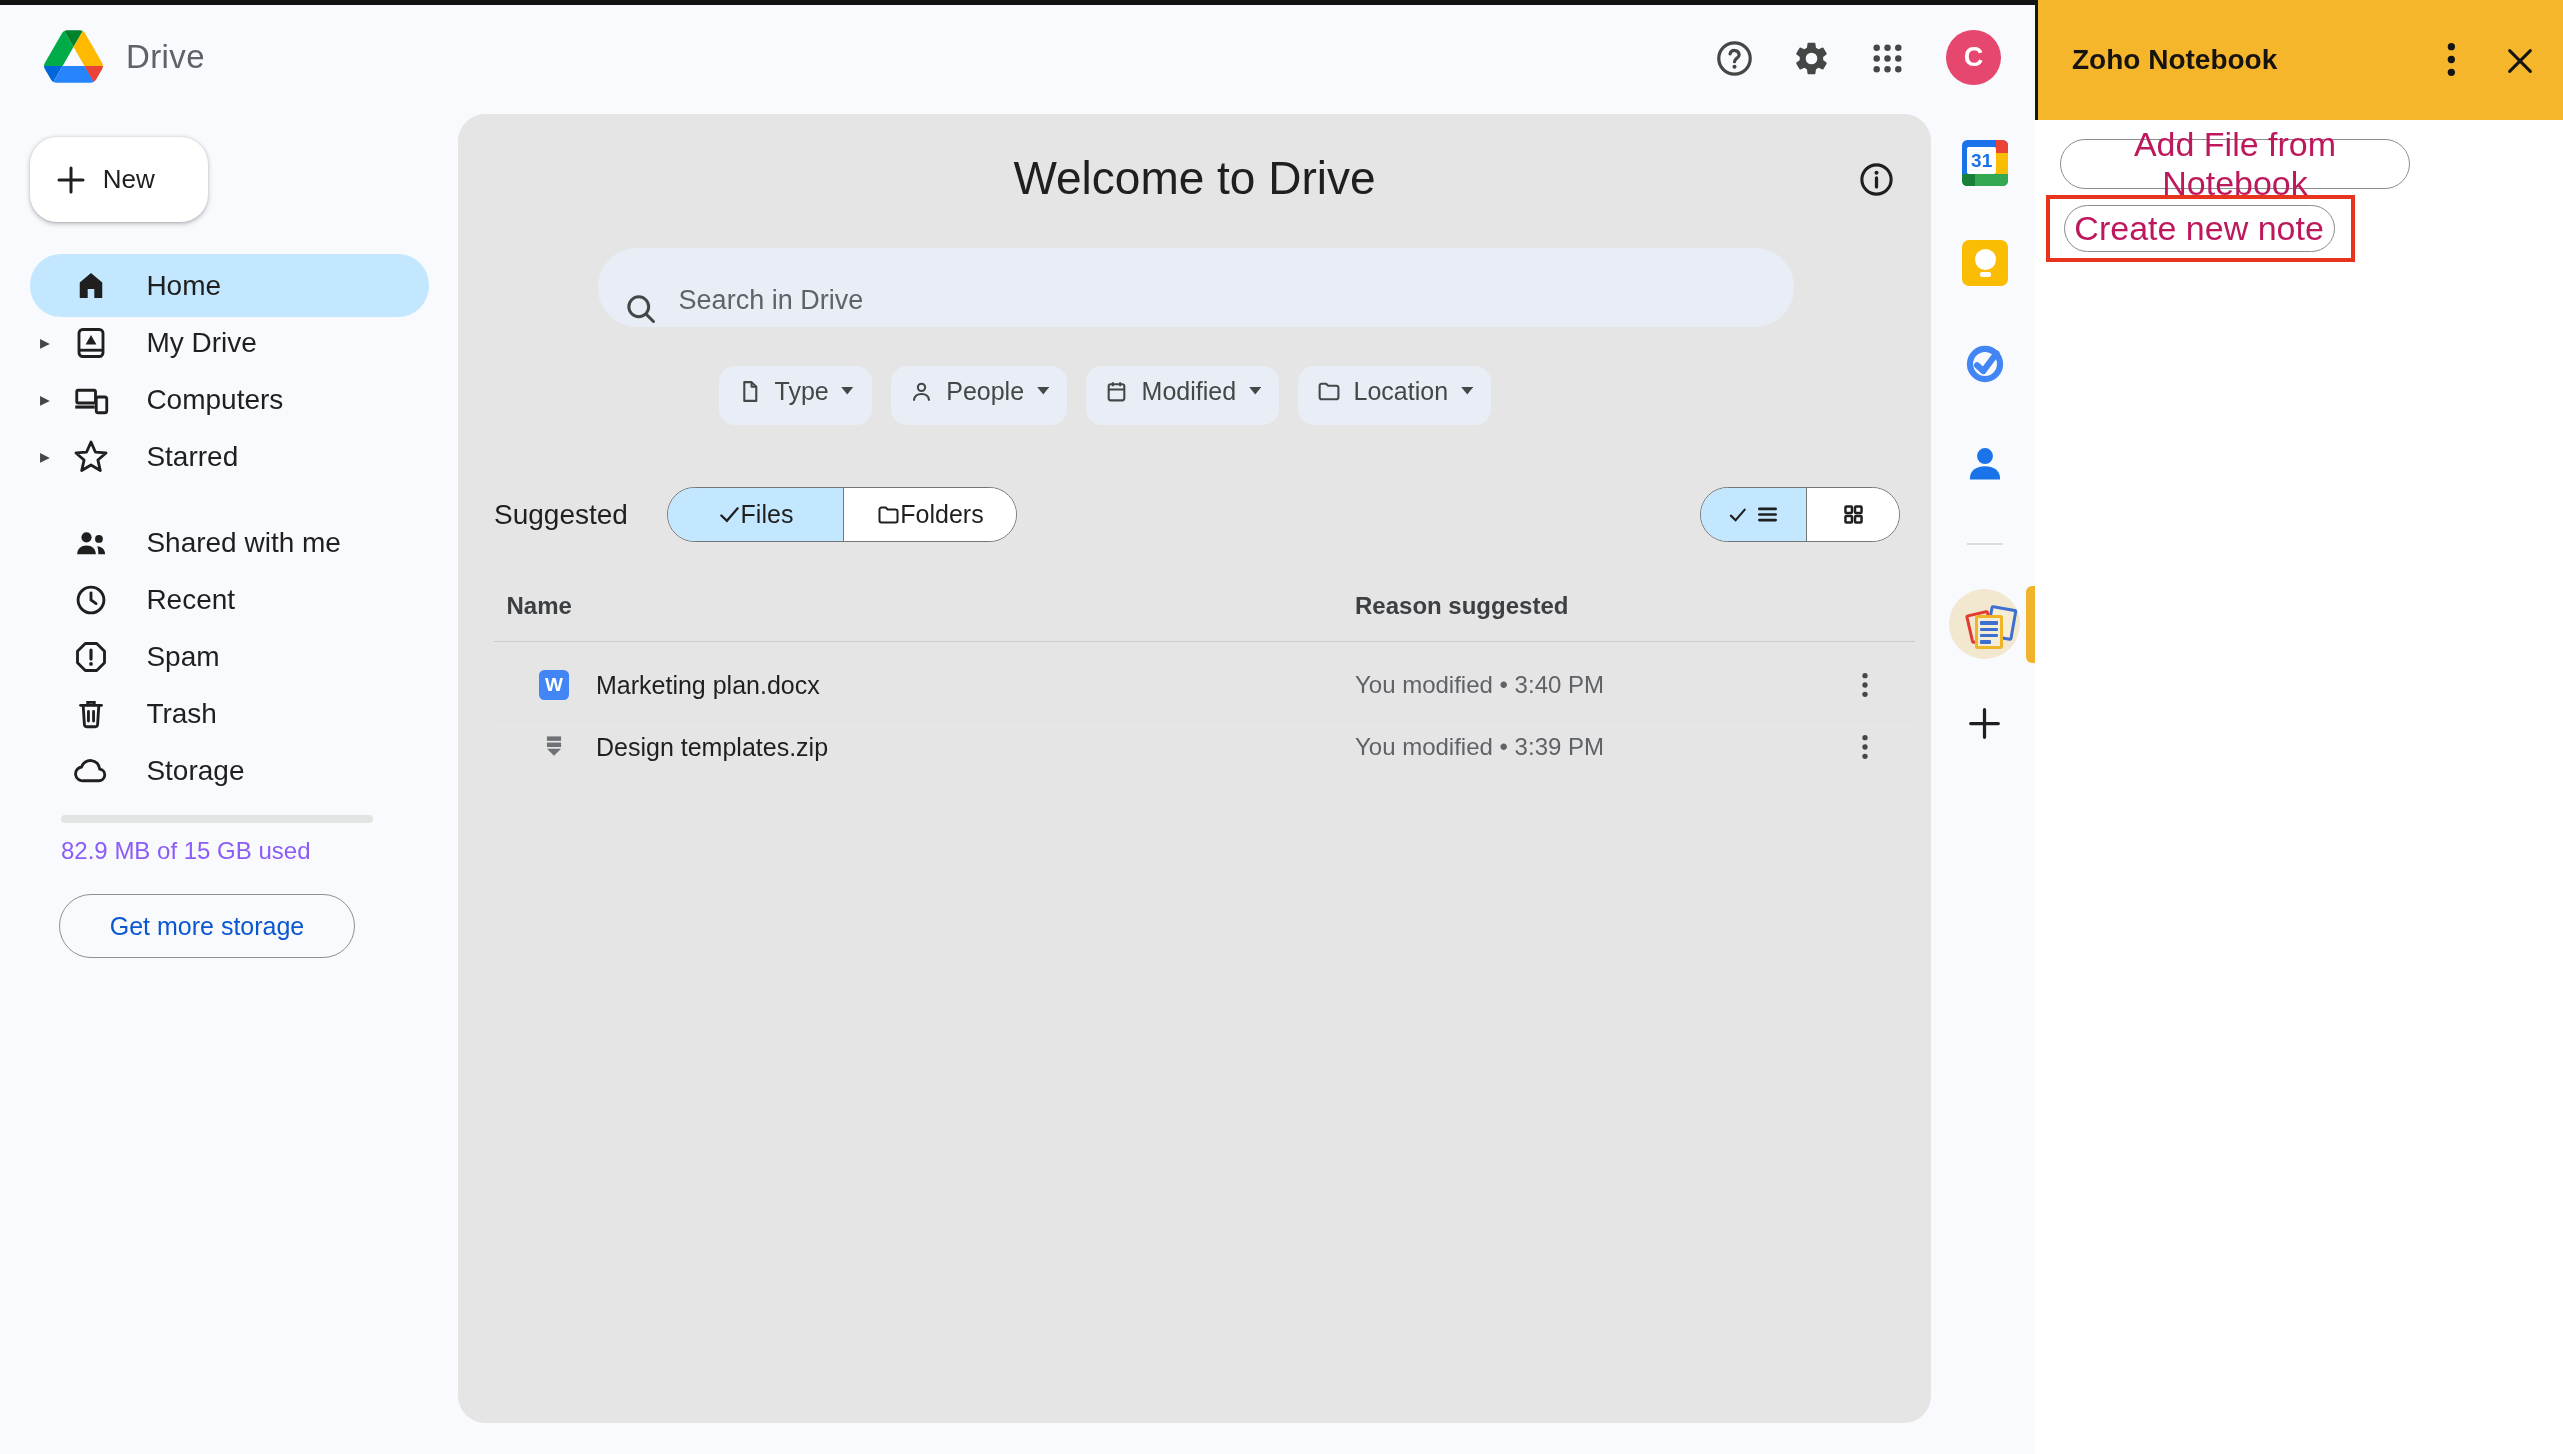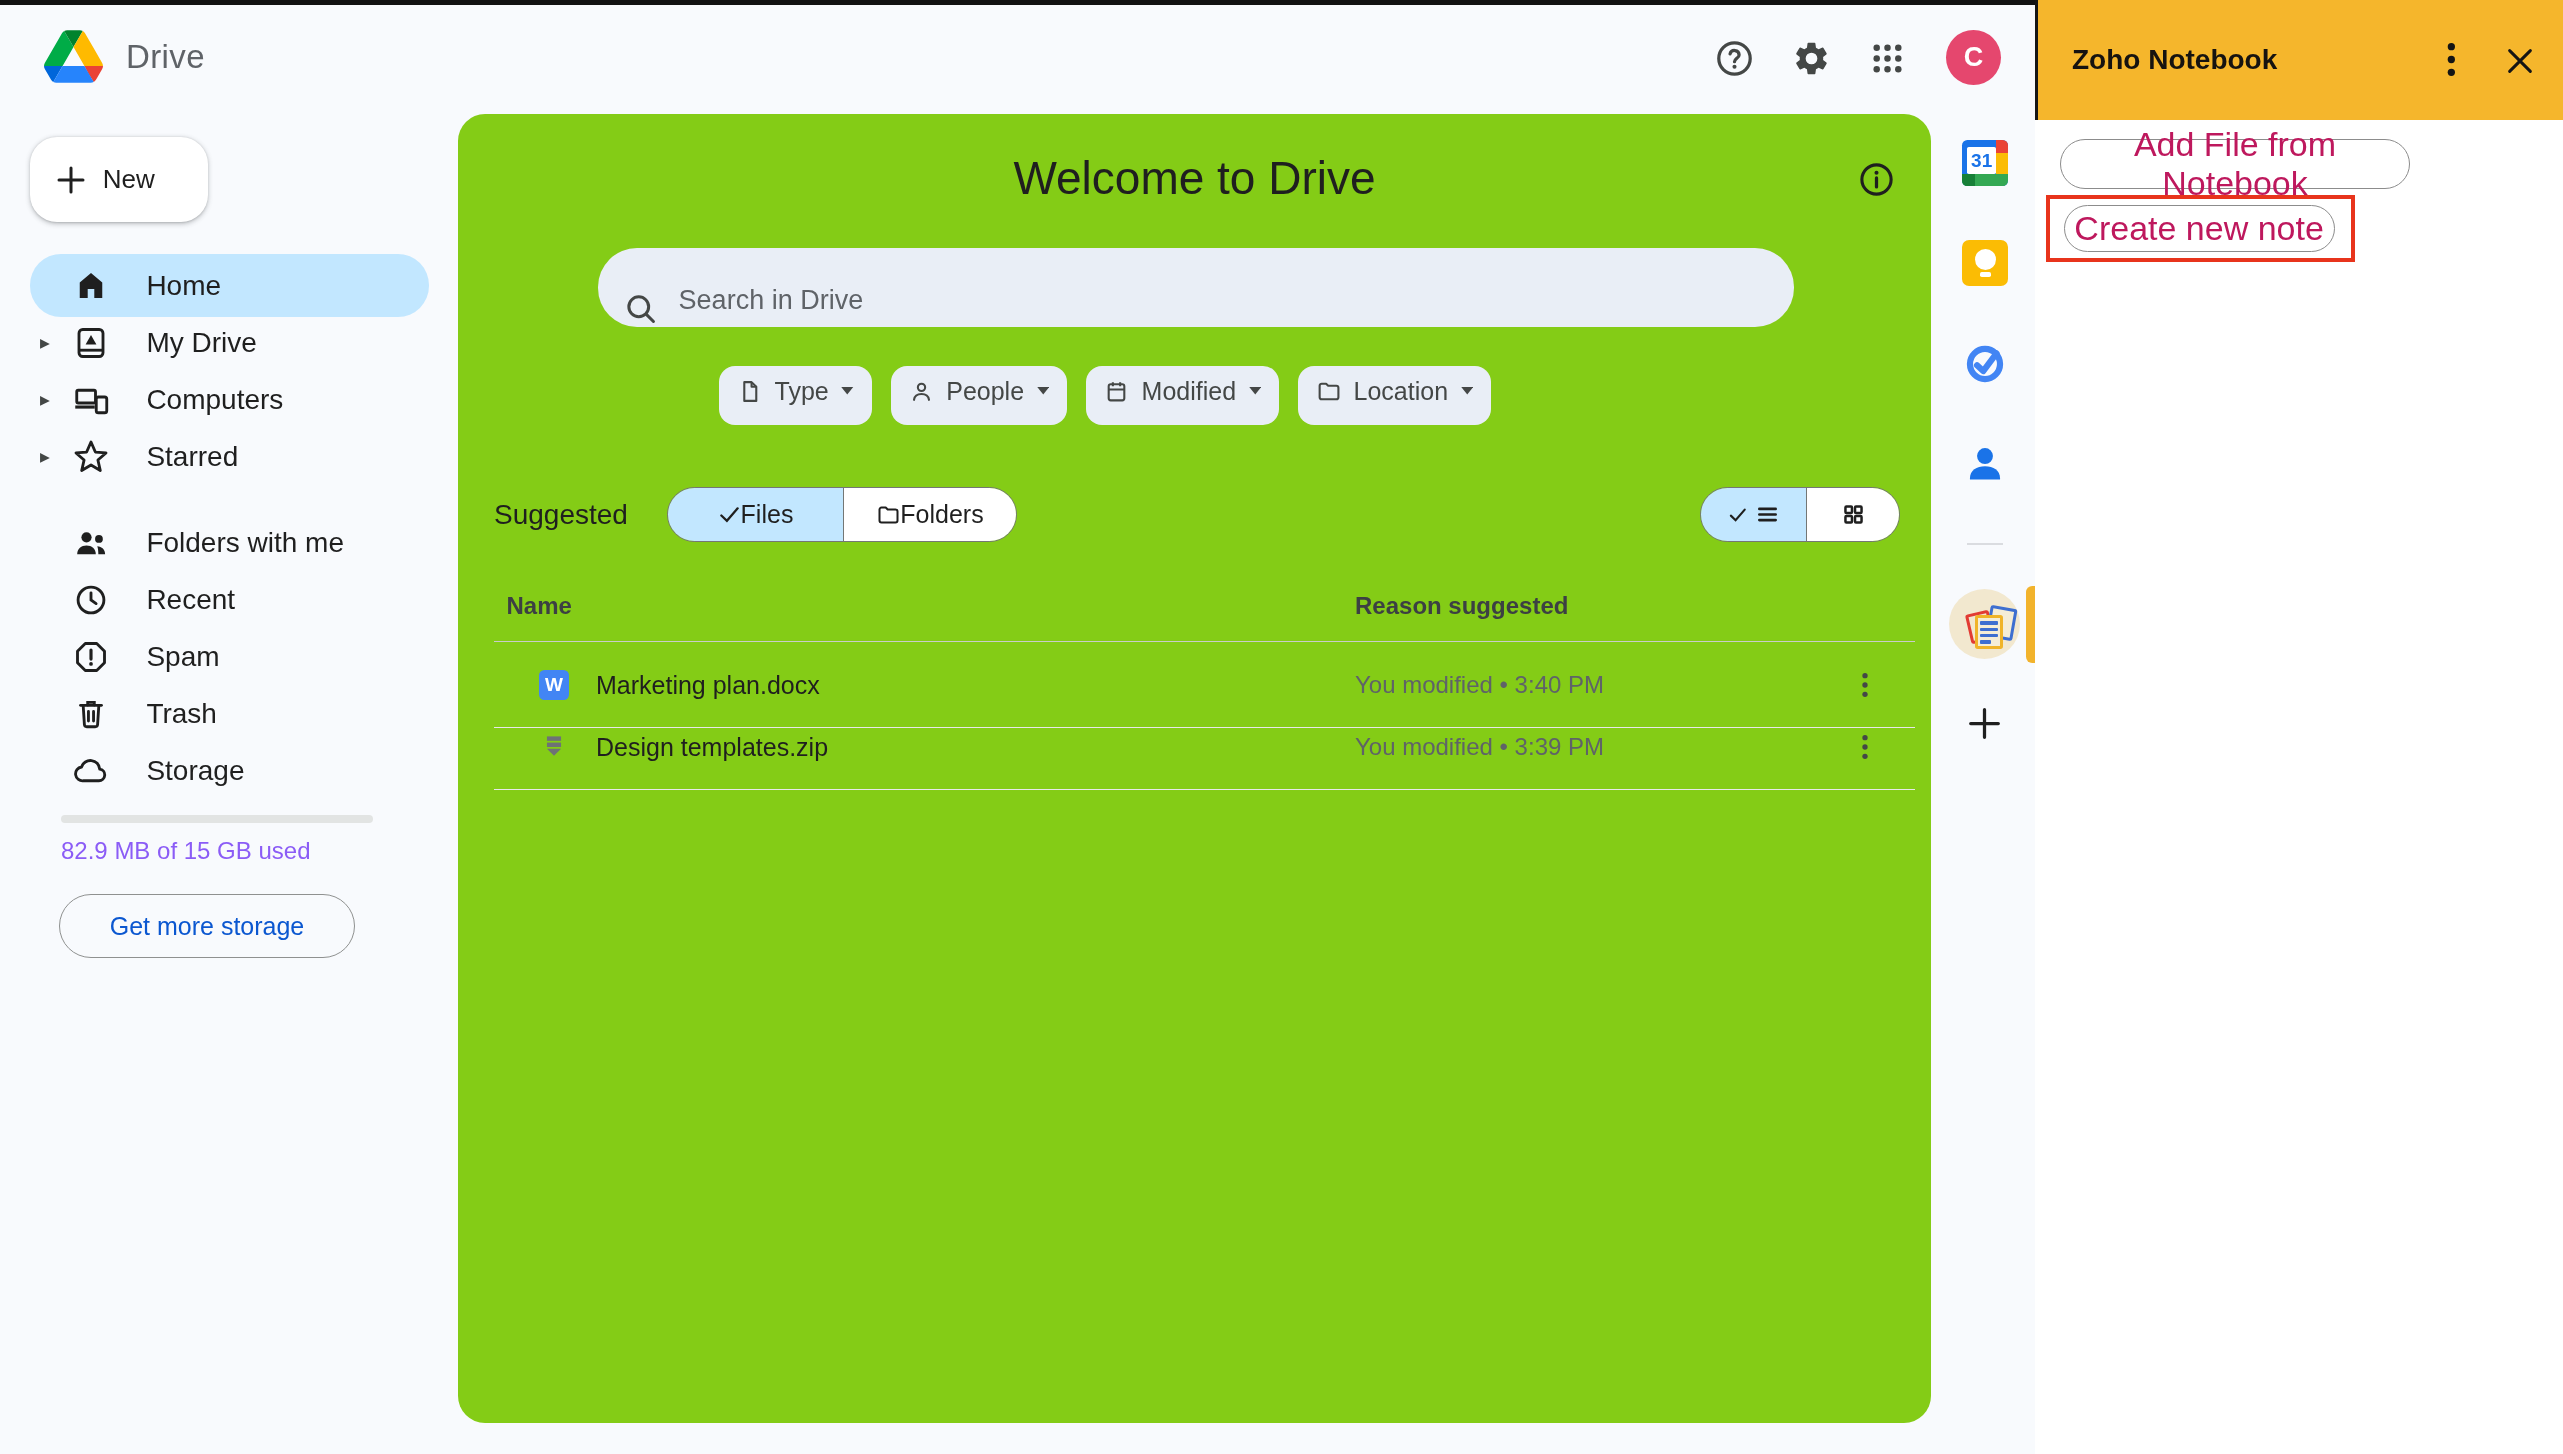--- a/index.html
+++ b/index.html
@@ -29,21 +29,21 @@
   .nav-item.selected::before { content:""; position:absolute; left:29.5px; right:29.5px; top:-2.7px; bottom:-2.7px;
                                background:#C2E7FF; border-radius:31px; z-index:0; }
   .nav-item > * { position:relative; z-index:1; }
   .storage-bar { left:61px; top:815px; width:312px; height:8px; border-radius:4.5px; background:#E2E4E3; }
   .storage-text { left:61px; top:837px; font-size:24px; color:#8b5cf6; }
   .more-btn { left:59px; top:894px; width:296px; height:64px; border-radius:32px; border:1.8px solid #8f9190;
               background:transparent; color:#0B57D0; font-size:25px; font-weight:500; cursor:pointer;
               display:flex; align-items:center; justify-content:center; }
 
   
-  .card { left:458px; top:114px; width:1473px; height:1309px; background:#84cc16; border-radius:27px; }
+  .card { left:458px; top:114px; width:1473px; height:1309px; background:#e5e5e5; border-radius:27px; }
   .welcome { left:0; top:37px; width:1473px; text-align:center; font-size:46px; color:#1f1f1f; }
   .searchbox { left:140px; top:134px; width:1196px; height:79px; border-radius:39px; background:#E9EEF6;
                display:flex; align-items:flex-end; padding-left:25px; gap:19.6px; }
   .searchbox input { flex:1; border:none; outline:none; background:transparent; font-size:27px;
                      font-family:"Liberation Sans", sans-serif; color:#1f1f1f; height:54px; }
   .searchbox input::placeholder { color:#5f6368; }
   .chips { left:261px; top:252px; display:flex; gap:19px; }
   .chip { height:59px; border-radius:16px; background:#E9EEF6; display:flex; align-items:center;
           gap:12.5px; padding:0 18px 9px 18px; cursor:pointer; }
   .chip .clabel { font-size:25px; font-weight:500; color:#444746; }
@@ -207,21 +207,21 @@
     <div class="nav-item">
       <span class="chev"></span>
       <span class="nico">
         <svg width="36" height="36" viewBox="0 0 24 24" fill="#1f1f1f">
           <circle cx="9" cy="8.2" r="3.4"></circle>
           <path d="M2.8 19.5c0-3.8 2.8-5.8 6.2-5.8 3.4 0 6.2 2 6.2 5.8z"></path>
           <circle cx="17.3" cy="9.3" r="2.6"></circle>
           <path d="M16.2 14.2c3 .3 5.2 2.1 5.2 5.3h-4.5c0-2.1-.2-3.9-.7-5.3z"></path>
         </svg>
       </span>
-      <span class="nlabel">Folders with me</span>
+      <span class="nlabel">Shared with me</span>
     </div>
     <div class="nav-item">
       <span class="chev"></span>
       <span class="nico">
         <svg width="36" height="36" viewBox="0 0 24 24" fill="none" stroke="#1f1f1f" stroke-width="1.9" stroke-linecap="round">
           <circle cx="12" cy="12" r="8.6"></circle>
           <path d="M12 7.2V12l3.4 2.4"></path>
         </svg>
       </span>
       <span class="nlabel">Recent</span>

